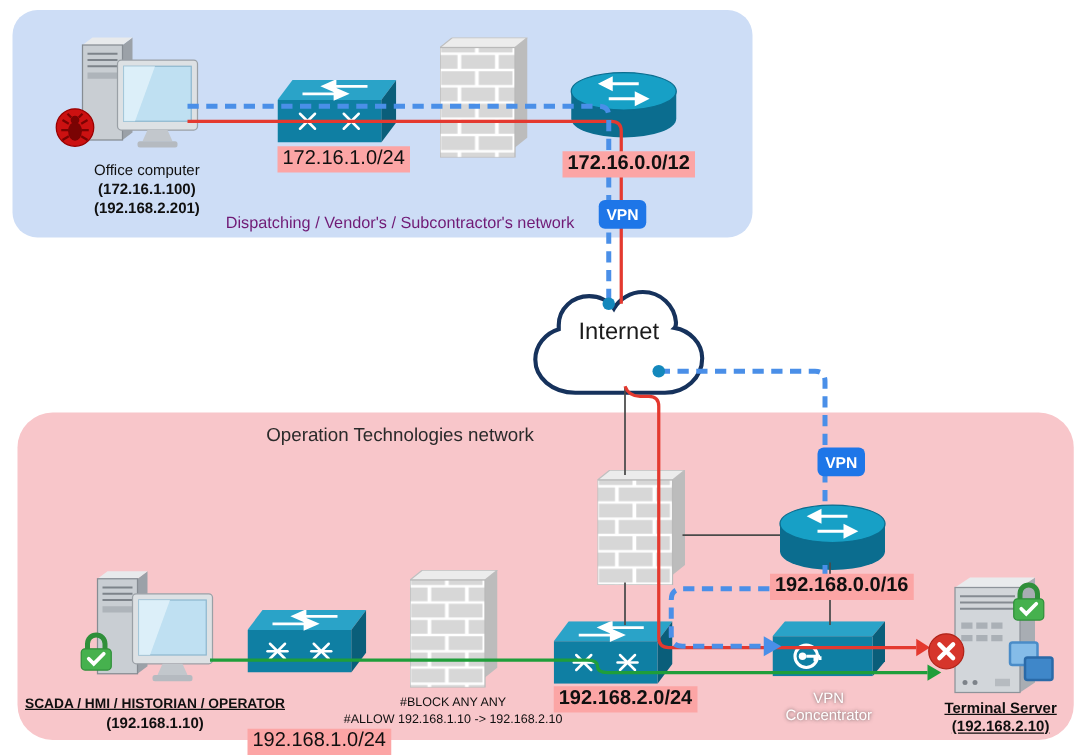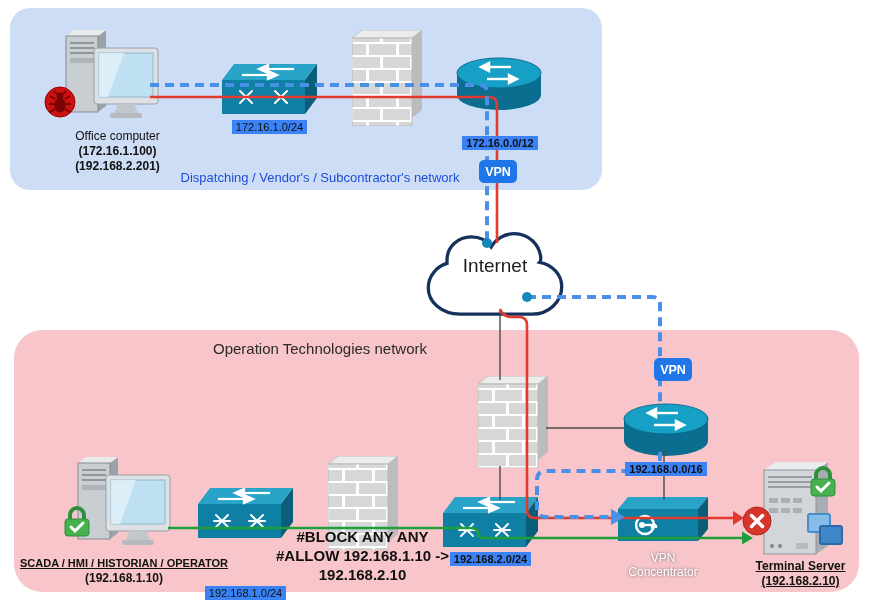--- a/index.html
+++ b/index.html
@@ -1,27 +1,27 @@
 <!DOCTYPE html>
 <html style="--attack: #e4392f; --vpn_path: #4a8fe8; --allowed: #1f9e3a; --vpn_badge: #1e76e8; --it_bg: #cdddf6; --ot_bg: #f8c6ca;"><head>
 <meta charset="utf-8">
 <style>
   html,body{margin:0;padding:0;background:#fff;font-family:"Liberation Sans","DejaVu Sans",sans-serif;}
   .canvas{position:relative;width:873px;height:604px;background:#fff;overflow:hidden;}
   .region{position:absolute;border-radius:20px;}
   .region-it{background:var(--it_bg,#cdddf6);}
   .region-ot{background:var(--ot_bg,#f8c6ca);border-radius:28px;}
-  .region-label{position:absolute;text-align:center;color:#1d4ed8;}
+  .region-label{position:absolute;text-align:center;color:#701a75;}
   .lines{position:absolute;left:0;top:0;z-index:3;pointer-events:none;}
   .icon{position:absolute;z-index:2;}
   .ov{position:absolute;z-index:4;}
   .nlabel{position:absolute;z-index:4;text-align:center;font-size:12px;color:#101010;line-height:1.25;}
   .nlabel .b{font-weight:700;}
   .chipwrap{position:absolute;z-index:4;text-align:center;}
-  .chip{display:inline-block;background:#3b82f6;padding:0 4px;font-size:11px;color:#101010;line-height:1.3;}
+  .chip{display:inline-block;background:#fca5a5;padding:0 4px;font-size:16px;color:#101010;line-height:1.3;}
   .chip.b{font-weight:700;}
   .vpn-badge{position:absolute;z-index:5;width:38px;height:23px;border-radius:5px;background:var(--vpn_badge,#1e76e8);
     color:#fff;font-weight:700;font-size:12.5px;display:flex;align-items:center;justify-content:center;}
   .internet-label{position:absolute;z-index:4;text-align:center;font-size:19px;color:#1c1c1c;}
   .white-label{position:absolute;z-index:4;text-align:center;font-size:12px;color:#ffffff;line-height:1.2;
     text-shadow:0 0 3px rgba(60,60,60,.8);}
 </style>
 </head>
 <body>
 
@@ -324,38 +324,38 @@
 
   <div class="nlabel" style="left:35px;top:129px;width:165px;">
     <div>Office computer</div>
     <div class="b">(172.16.1.100)</div>
     <div class="b">(192.168.2.201)</div>
   </div>
 
   <div class="chipwrap" style="left:222px;top:117px;width:95px;">
     <span class="chip">172.16.1.0/24</span>
   </div>
-  <div class="chipwrap" style="left:450px;top:121px;width:100px;margin-top:12px;">
+  <div class="chipwrap" style="left:450px;top:121px;width:100px;">
     <span class="chip b">172.16.0.0/12</span>
   </div>
 
   <div class="chipwrap" style="left:616px;top:459px;width:100px;">
     <span class="chip b">192.168.0.0/16</span>
   </div>
 
   <div class="nlabel" style="left:10px;top:557px;width:228px;">
     <div class="b" style="font-size:11px;text-decoration:underline;">SCADA / HMI / HISTORIAN / OPERATOR</div>
     <div class="b">(192.168.1.10)</div>
   </div>
 
   <div class="chipwrap" style="left:198px;top:539px;width:95px;margin-top:44px;">
     <span class="chip">192.168.1.0/24</span>
   </div>
 
-  <div class="nlabel" style="left:255px;top:528px;width:215px;font-size:15px;font-weight:bold;">
+  <div class="nlabel" style="left:255px;top:557px;width:215px;font-size:10px;">
     <div>#BLOCK ANY ANY</div>
     <div>#ALLOW 192.168.1.10 -&gt; 192.168.2.10</div>
   </div>
 
   <div class="chipwrap" style="left:443px;top:549px;width:95px;font-weight:bold;">
     <span class="chip">192.168.2.0/24</span>
   </div>
 
   <div class="white-label" style="left:608px;top:551px;width:110px;">
     <div>VPN</div>

